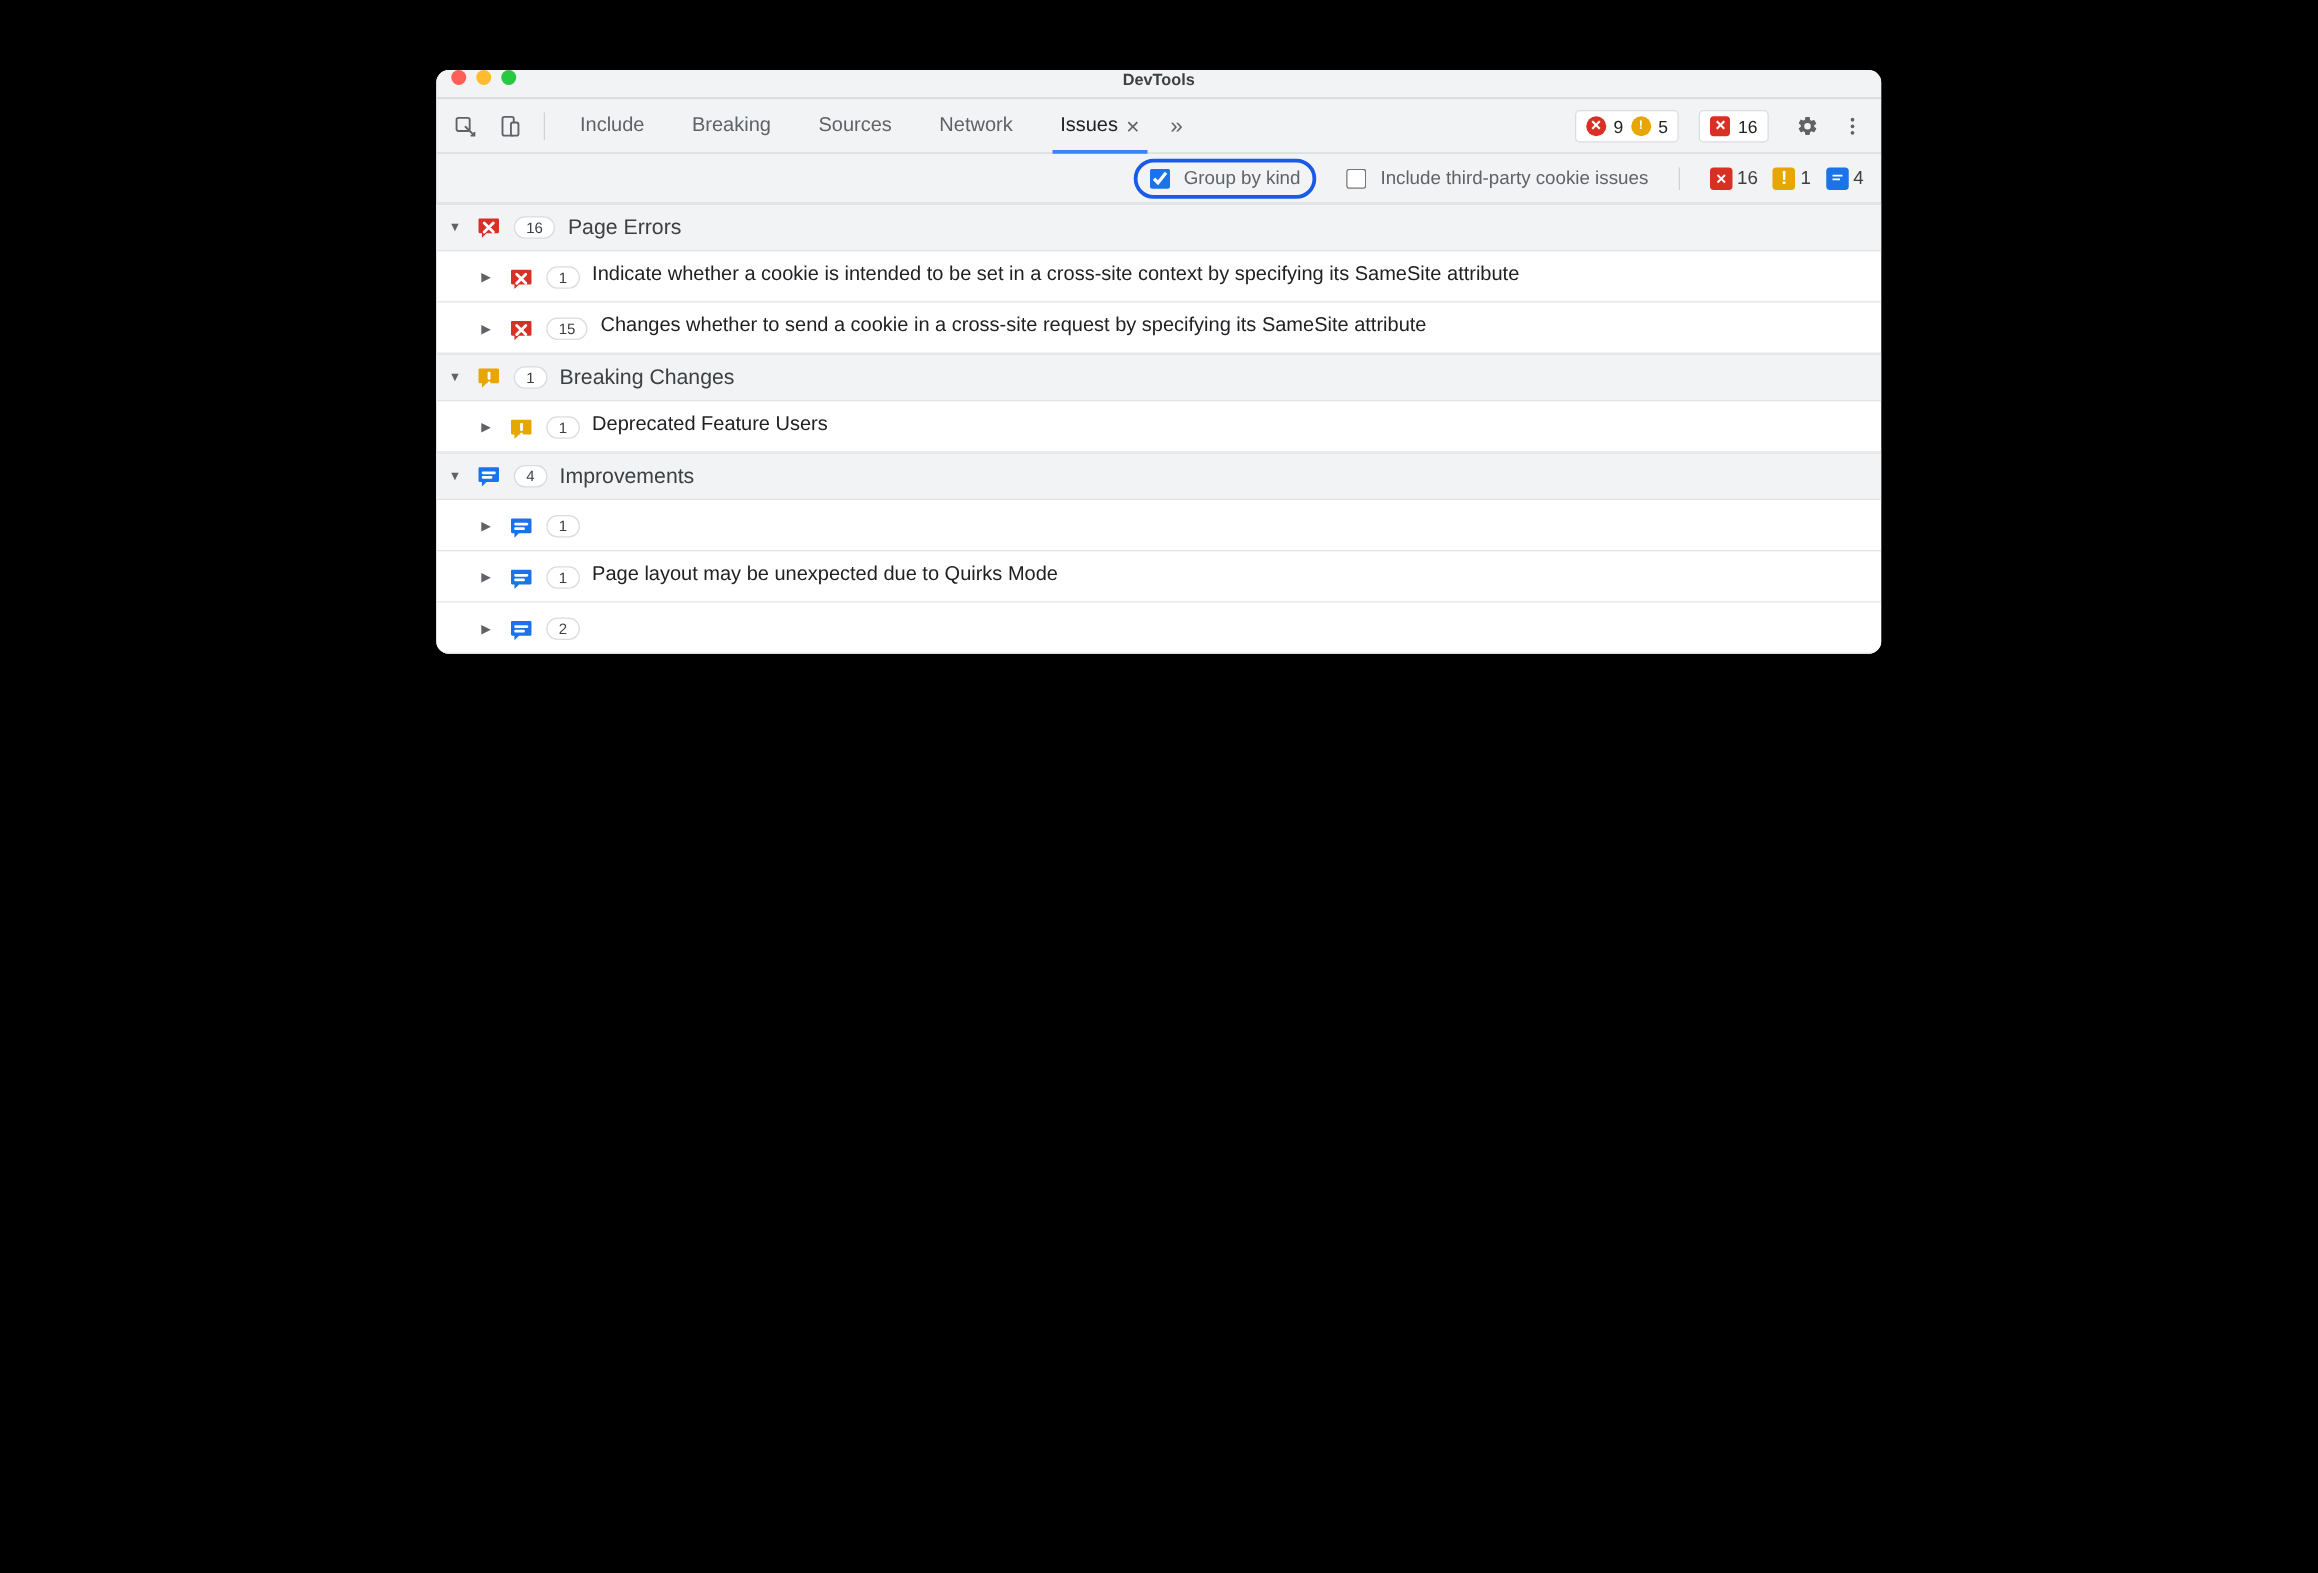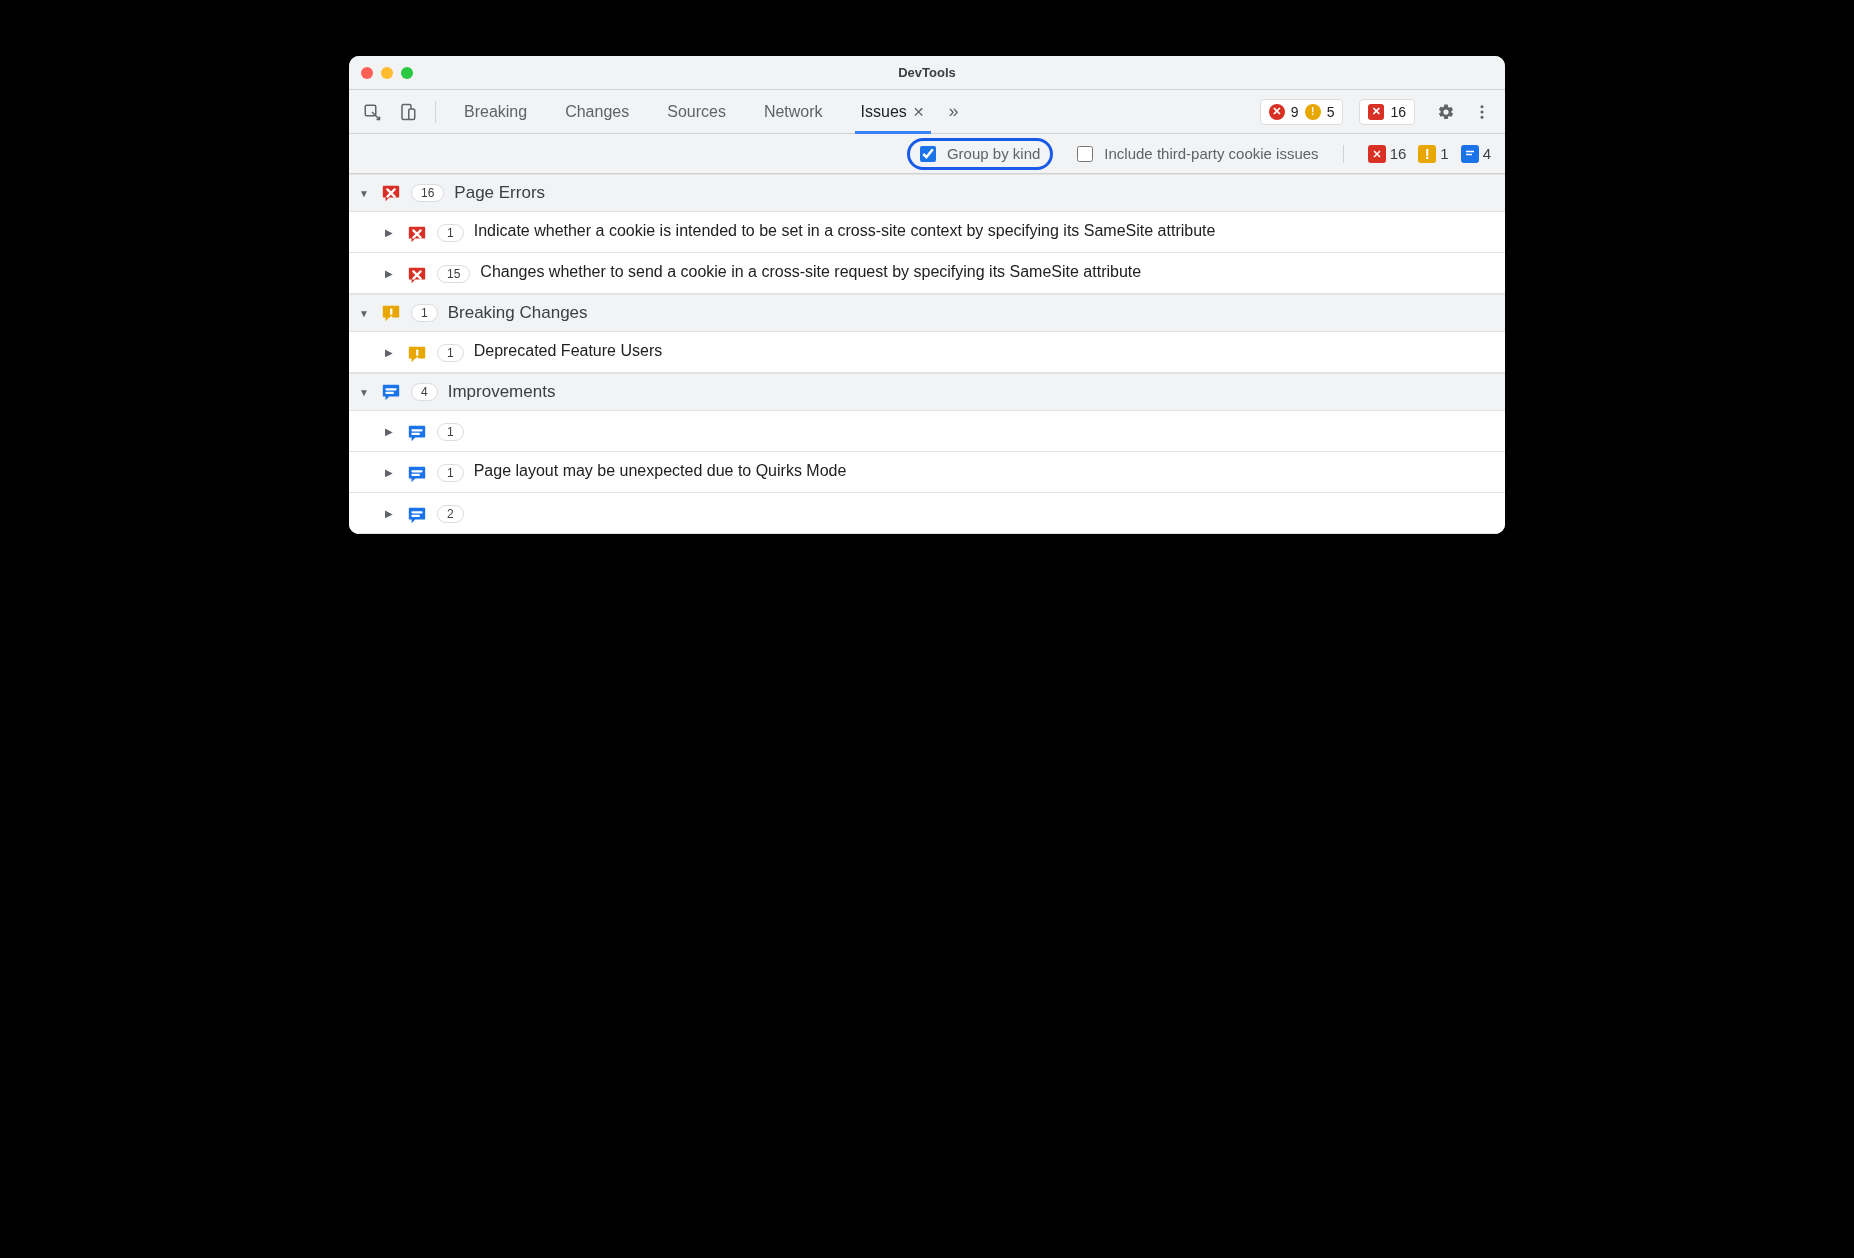--- a/index.html
+++ b/index.html
@@ -15,23 +15,23 @@
   .window {
     background: #f1f3f4;
     border-radius: 10px;
     width: 1156px;
     margin-top: 56px;
     box-shadow: 0 20px 50px rgba(0,0,0,0.5);
     overflow: hidden;
     color: #202124;
   }
   .titlebar {
-    height: 34px;
+    height: 23px;
     display: flex;
-    align-items: center;
+    align-items: flex-start;
     padding: 0 12px;
     border-bottom: 1px solid #d2d2d2;
     background: #f1f3f4;
     position: relative;
   }
   .traffic-lights { display: flex; gap: 8px; }
   .tl { width: 12px; height: 12px; border-radius: 50%; }
   .tl.red { background: #ff5f57; }
   .tl.yellow { background: #febc2e; }
   .tl.green { background: #28c840; }
@@ -145,24 +145,24 @@
     </div>
     <div class="icon-btn">
       <svg width="18" height="18" viewBox="0 0 24 24" fill="none" stroke="#5f6368" stroke-width="2">
         <rect x="4" y="2" width="12" height="20" rx="2"></rect>
           <rect x="13" y="8" width="8" height="14" rx="2" fill="#f1f3f4"></rect>
       </svg>
     </div>
     <div class="vsep"></div>
 
     <div class="tab">
+        <span>Include</span>
+      </div>
+    <div class="tab">
         <span>Breaking</span>
-      </div>
-    <div class="tab">
-        <span>Changes</span>
       </div>
     <div class="tab">
         <span>Sources</span>
       </div>
     <div class="tab">
         <span>Network</span>
       </div>
     <div class="tab active">
       <span>Issues</span>
       <span class="close">✕</span>

